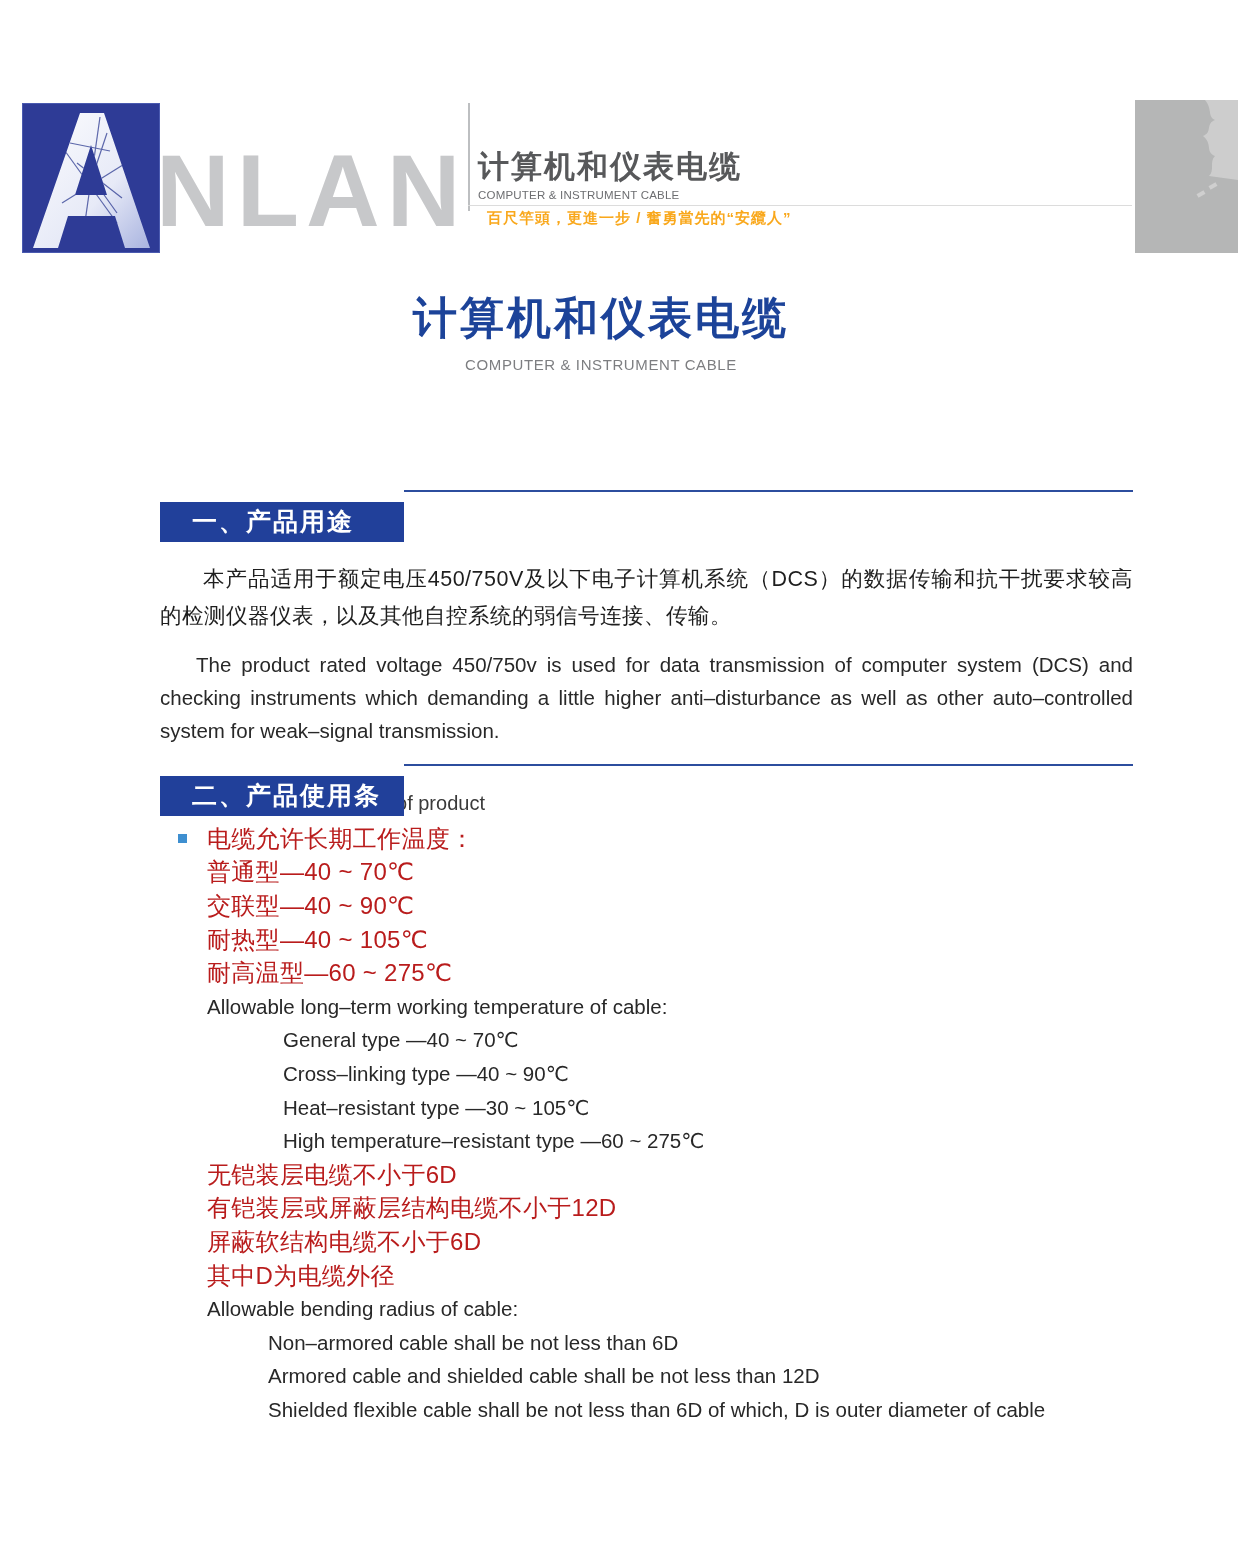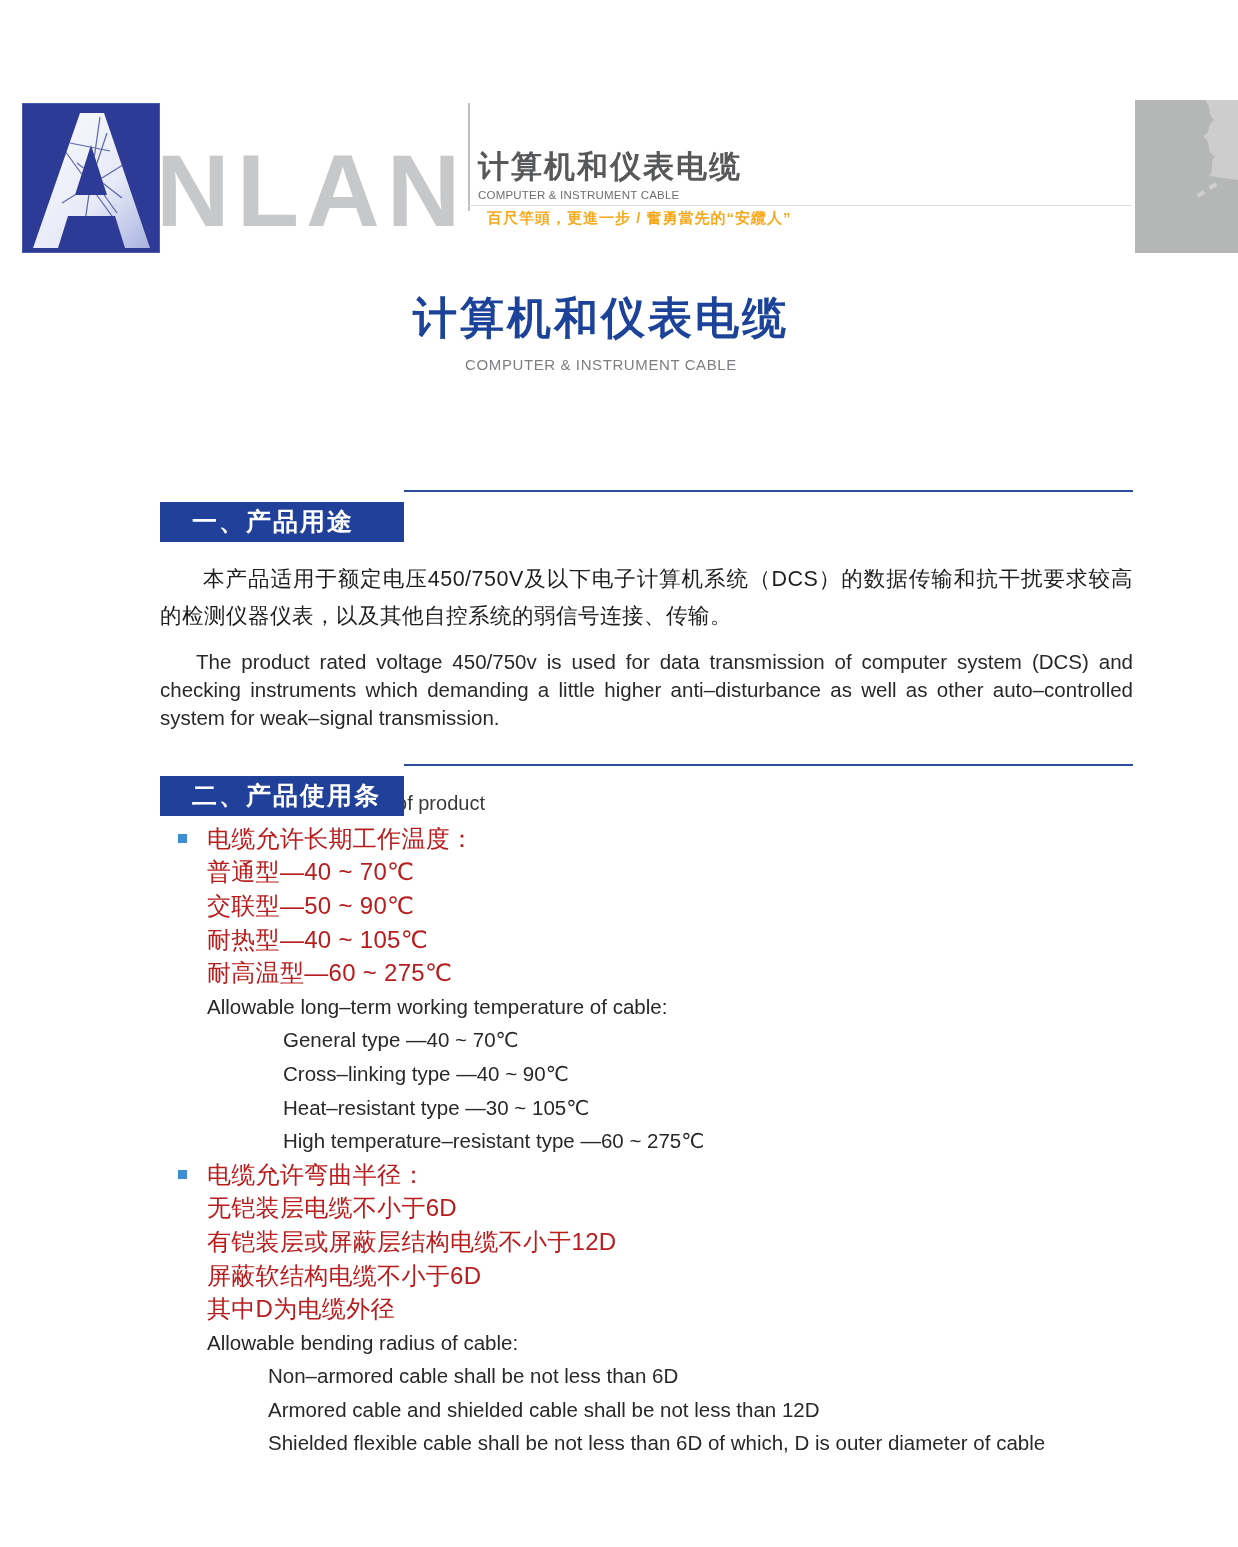--- a/index.html
+++ b/index.html
@@ -31,21 +31,21 @@
   .sec-head { position:relative; height:40px; }
   .sec-box { position:absolute; left:0; top:0; width:244px; height:40px; background:#21409a;
              color:#ffffff; font-size:25px; font-weight:bold; letter-spacing:2px;
              line-height:39px; padding-left:32px;margin-top:31px; }
   .sec-line { position:absolute; left:244px; right:0; top:19px; height:2px; background:#2c4d9e; }
   .sec-sub { margin:7px 0 0 43px; font-size:20px; color:#3a3a3a; }
   .sec-sub.cond { margin-left:47px; }
 
   .para-cn { margin-top:20px; font-size:21.5px; line-height:37px; color:#1e1e1e;
              text-align:justify; text-indent:43px; letter-spacing:0.5px; }
-  .para-en { margin-top:13px; font-size:20.5px; line-height:28px; color:#282828;
+  .para-en { margin-top:13px; font-size:20.5px; line-height:33px; color:#282828;
              text-align:justify; text-indent:36px; }
 
   .cond-list { margin-top:7px; }
   .li { position:relative; height:33.6px; display:flex; align-items:center;
         padding-left:47px; font-size:24px; color:#b91c1c; letter-spacing:0.3px; }
   .li.en { font-size:20.5px; color:#282828; letter-spacing:0; }
   .li.lv2 { padding-left:123px; }
   .li.lv2b { padding-left:108px; }
   .bullet { position:absolute; left:18px; top:12px; width:9px; height:9px; background:#3e8fd0; }
 </style>
@@ -127,21 +127,21 @@
 
     <div class="cond-list">
       <div class="li">
           <span class="bullet"></span>
           <span>电缆允许长期工作温度：</span>
         </div>
       <div class="li">
           <span>普通型—40 ~ 70℃</span>
         </div>
       <div class="li">
-          <span>交联型—50 ~ 90℃</span>
+          <span>交联型—40 ~ 90℃</span>
         </div>
       <div class="li">
           <span>耐热型—40 ~ 105℃</span>
         </div>
       <div class="li">
           <span>耐高温型—60 ~ 275℃</span>
         </div>
       <div class="li en">
           <span>Allowable long–term working temperature of cable:</span>
         </div>
@@ -149,24 +149,20 @@
           <span>General type —40 ~ 70℃</span>
         </div>
       <div class="li en lv2">
           <span>Cross–linking type —40 ~ 90℃</span>
         </div>
       <div class="li en lv2">
           <span>Heat–resistant type —30 ~ 105℃</span>
         </div>
       <div class="li en lv2">
           <span>High temperature–resistant type —60 ~ 275℃</span>
-        </div>
-      <div class="li">
-          <span class="bullet"></span>
-          <span>电缆允许弯曲半径：</span>
         </div>
       <div class="li">
           <span>无铠装层电缆不小于6D</span>
         </div>
       <div class="li">
           <span>有铠装层或屏蔽层结构电缆不小于12D</span>
         </div>
       <div class="li">
           <span>屏蔽软结构电缆不小于6D</span>
         </div>

